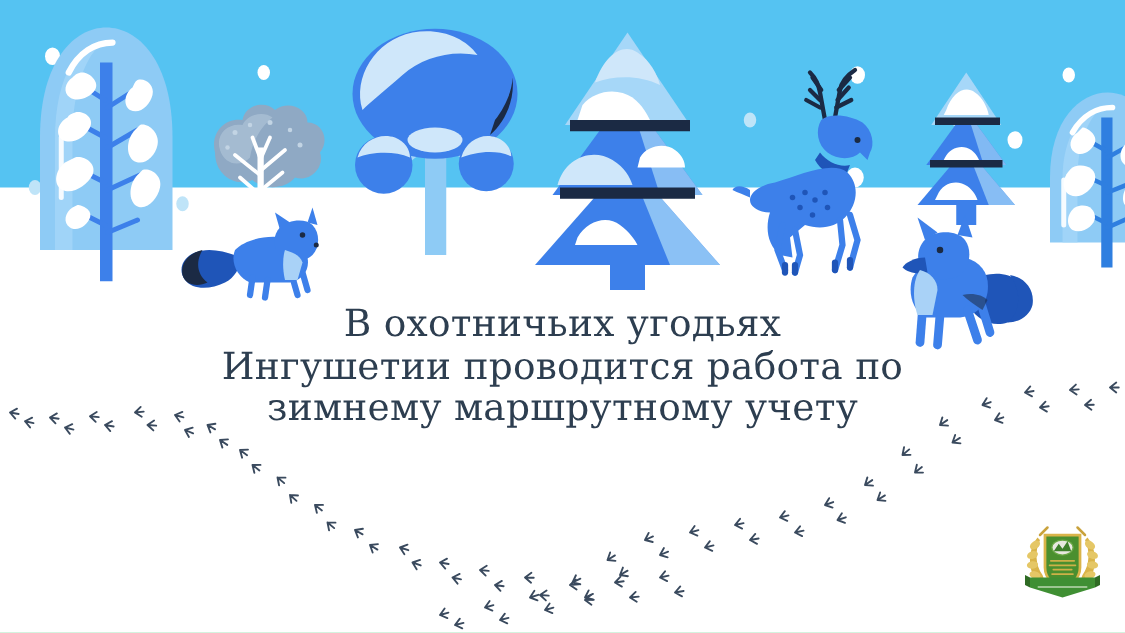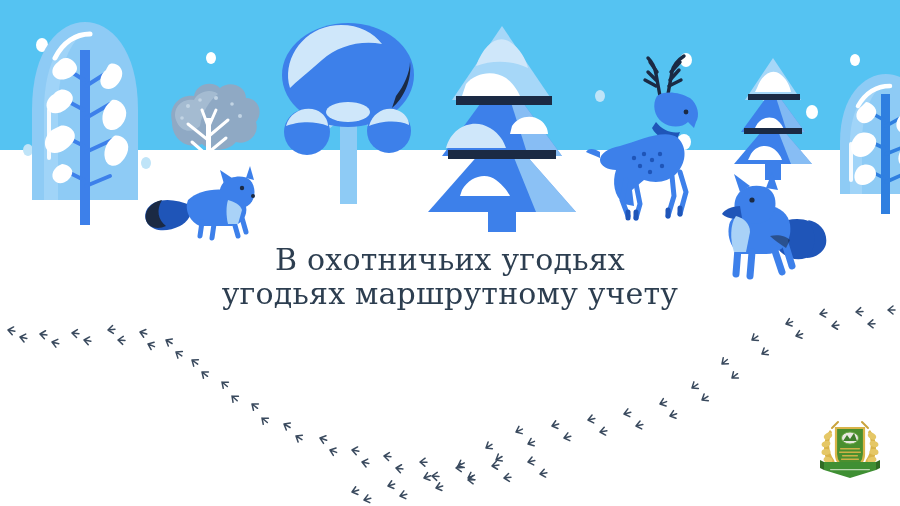--- a/index.html
+++ b/index.html
@@ -517,21 +517,22 @@
               <path d="M0,0 L7,0 M0,0 L5,-4 M0,0 L5,4"></path>
             </g>
         </g>
       </g>
 
     </g>
   </svg>
 
   <div id="headline">
     <span class="hl-line">В охотничьих угодьях</span>
-    <span class="hl-line">угодьях маршрутному учету</span>
+    <span class="hl-line">Ингушетии проводится работа по</span>
+    <span class="hl-line">зимнему маршрутному учету</span>
   </div>
 
   <div id="emblem-box">
     <svg viewBox="0 0 64 70" xmlns="http://www.w3.org/2000/svg">
 
       <g>
         <path d="M12,18 C4,28 4,44 12,54 C16,56 18,52 16,48 C10,40 10,28 14,20 Z" fill="#d9b44a"></path>
         <path d="M52,18 C60,28 60,44 52,54 C48,56 46,52 48,48 C54,40 54,28 50,20 Z" fill="#d9b44a"></path>
         <g fill="#e5c766">
           <ellipse cx="10" cy="24" rx="4.5" ry="3" transform="rotate(-35 10 24)"></ellipse>

